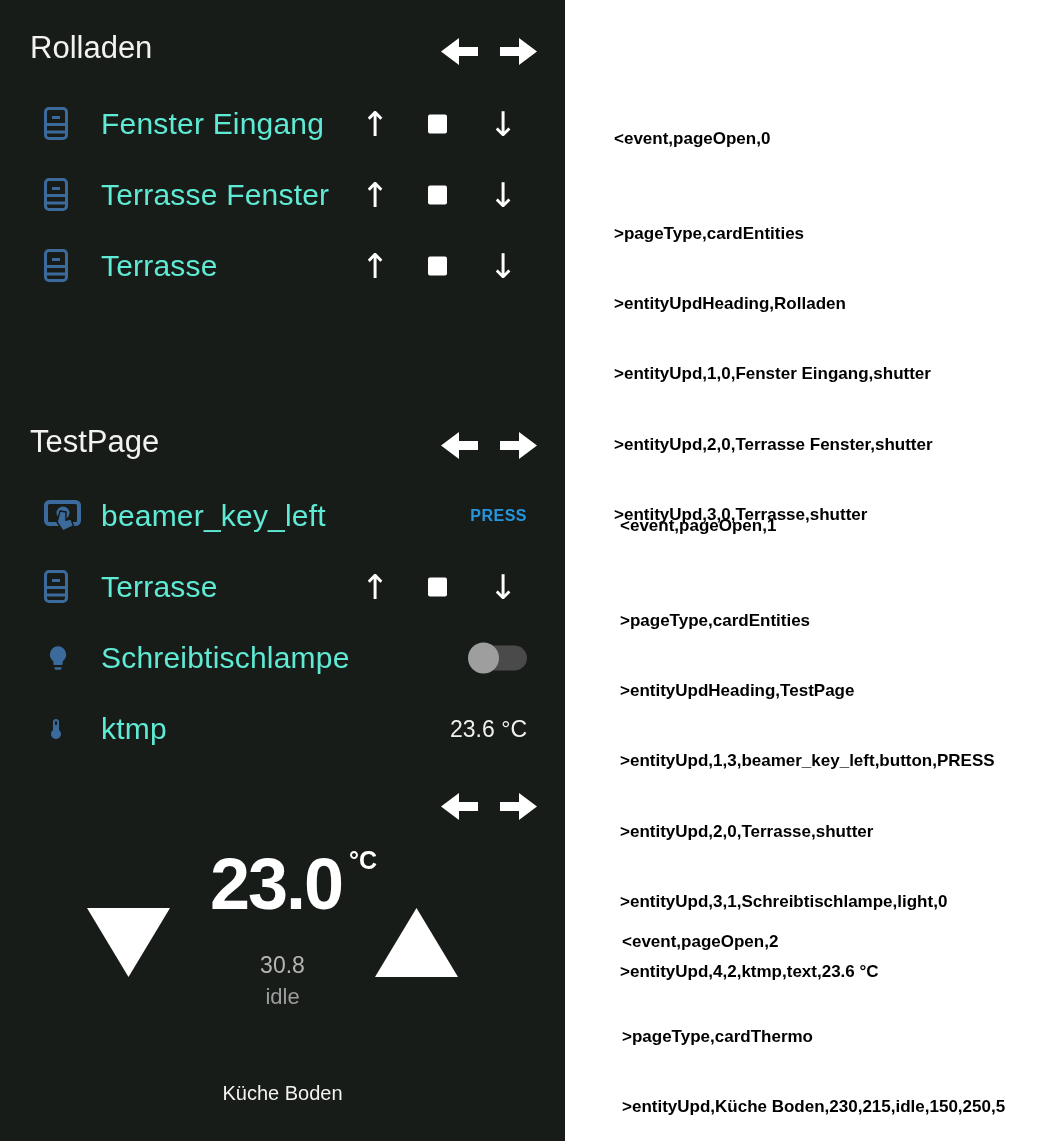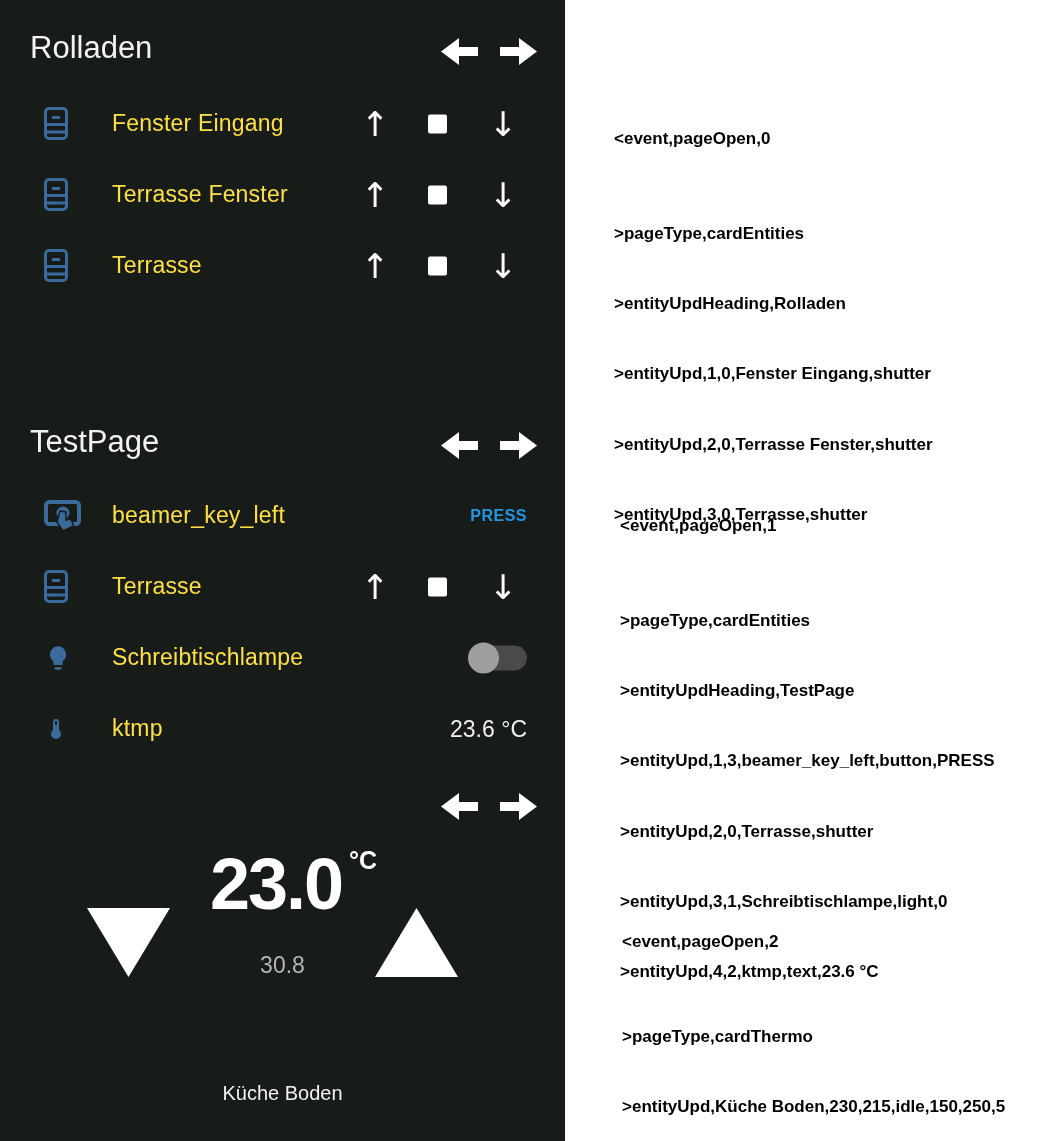--- a/index.html
+++ b/index.html
@@ -21,21 +21,21 @@
   .nav{position:absolute;left:441px;display:flex;gap:22px;}
   #card0 .nav{top:36px;}
   #card1 .nav{top:50px;}
   #card2 .nav{top:31px;}
   .nav svg{display:block;}
   .nav-btn{cursor:pointer;}
 
   .entity-row{position:absolute;left:0;width:565px;height:71px;display:flex;align-items:center;
               padding-left:44px;box-sizing:border-box;}
   .e-icon{width:44px;display:flex;align-items:center;}
-  .e-label{margin-left:24px;font-size:23px;color:#fde047;letter-spacing:0.2px;}
+  .e-label{margin-left:13px;font-size:30px;color:#5eead4;letter-spacing:0.2px;}
 
   .ctl-up,.ctl-down{position:absolute;width:38px;top:50%;transform:translateY(-50%);
       text-align:center;font-size:34px;line-height:38px;color:#ffffff;
       font-family:"DejaVu Sans",sans-serif;cursor:pointer;}
   .ctl-up{left:356px;}
   .ctl-down{left:484px;}
   .ctl-stop{position:absolute;left:428px;top:50%;transform:translateY(-50%);
       width:19px;height:19px;background:#ffffff;border-radius:2px;cursor:pointer;}
 
   .e-action{position:absolute;right:38px;top:50%;transform:translateY(-50%);
@@ -227,20 +227,21 @@
             <polygon points="0,0 83,0 41.5,69" fill="#ffffff"></polygon>
           </svg>
       </span>
       <span class="tri tri-up">
         <svg width="83" height="69" viewBox="0 0 83 69">
             <polygon points="41.5,0 83,69 0,69" fill="#ffffff"></polygon>
           </svg>
       </span>
 
       <div class="thermo-target">30.8</div>
+      <div class="thermo-state">idle</div>
       <div class="thermo-title">Küche Boden</div>
     </div>
   </div>
 
   <div class="proto" id="proto0">
     <div class="proto-event">&lt;event,pageOpen,0</div>
     <div>&gt;pageType,cardEntities</div>
     <div>&gt;entityUpdHeading,Rolladen</div>
     <div>&gt;entityUpd,1,0,Fenster Eingang,shutter</div>
     <div>&gt;entityUpd,2,0,Terrasse Fenster,shutter</div>

